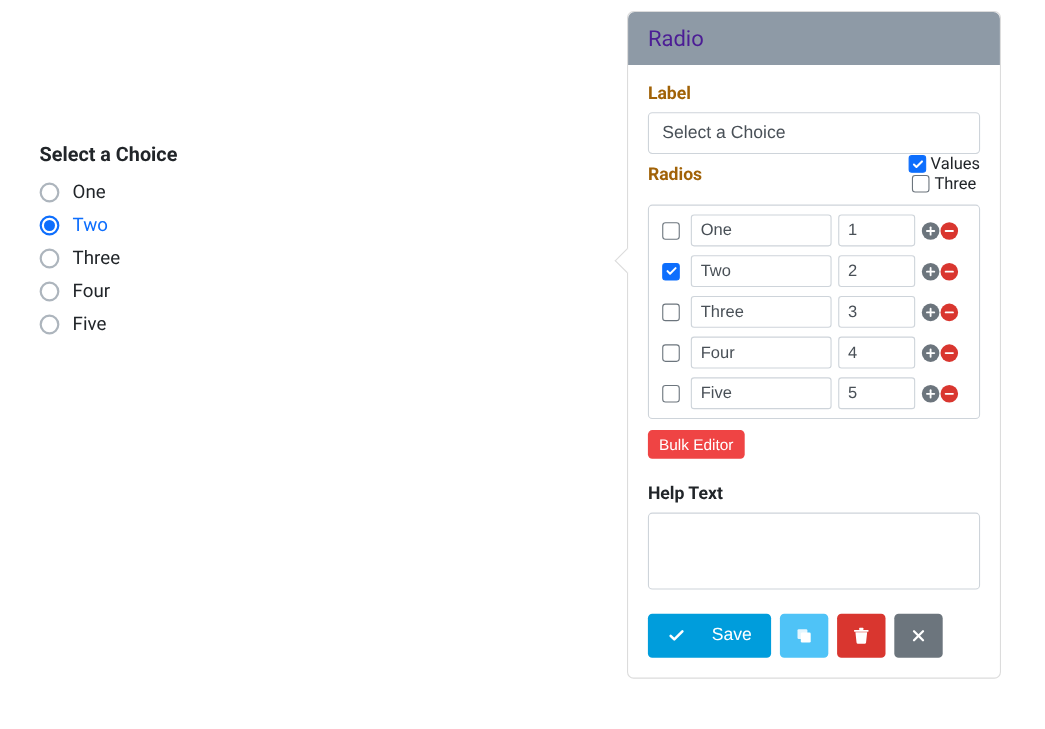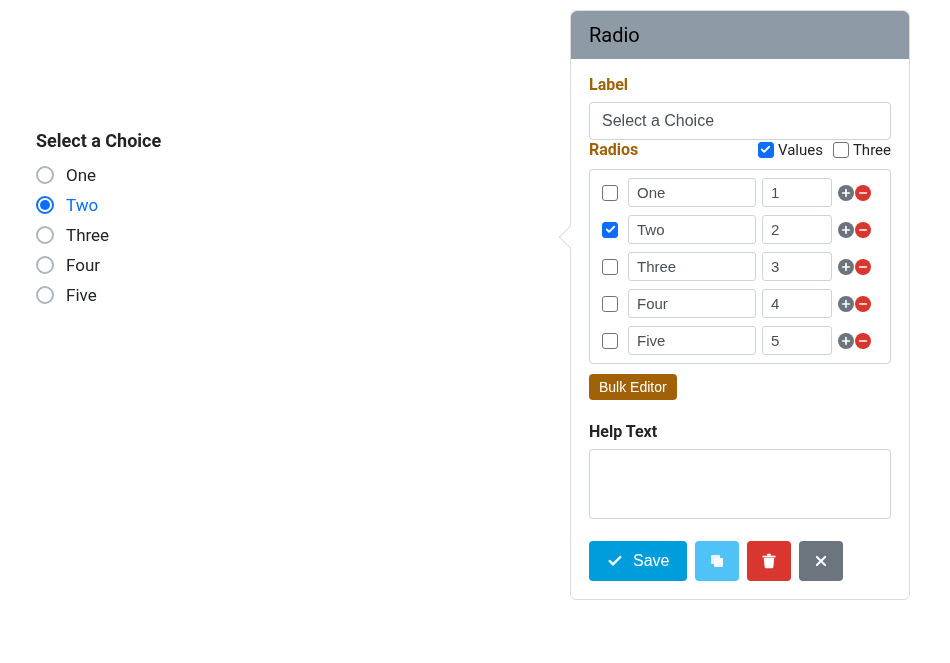--- a/index.html
+++ b/index.html
@@ -67,21 +67,21 @@
     right: 40px;
     top: 10px;
     width: 340px;
     border: 1px solid #dcdcdc;
     border-radius: 6px;
     background: #fff;
     box-shadow: 0 0 0 rgba(0,0,0,0);
   }
   .panel-header {
     background: #8e9aa6;
-    color: #000000;
+    color: #4c1d95;
     font-size: 20px;
     padding: 12px 18px;
     border-top-left-radius: 6px;
     border-top-right-radius: 6px;
   }
   .panel-body {
     padding: 16px 18px 18px 18px;
   }
   .field-label {
     font-weight: 700;
@@ -101,21 +101,21 @@
   }
   .radios-header {
     display: flex;
     align-items: center;
     justify-content: space-between;
     margin-bottom: 10px;
   }
   .toggle-group {
     display: flex;
     align-items: center;
-    gap: 10px;
+    flex-direction: column;
   }
   .toggle-item {
     display: flex;
     align-items: center;
     gap: 4px;
     font-size: 15px;
     color: #212529;
     cursor: pointer;
   }
   .cb {
@@ -172,21 +172,21 @@
     justify-content: center;
     cursor: pointer;
     flex: none;
   }
   .circ-add { background: #6c757d; }
   .circ-remove { background: #d9362f; }
   .circ-btn svg { display:block; }
 
   .bulk-btn {
     margin-top: 10px;
-    background: #a16207;
+    background: #ef4444;
     color: #fff;
     border: none;
     padding: 5px 10px;
     font-size: 14px;
     border-radius: 4px;
     cursor: pointer;
   }
 
   .help-label {
     font-weight: 700;
@@ -217,21 +217,21 @@
     display: flex;
     align-items: center;
     justify-content: center;
     cursor: pointer;
     color: #fff;
     font-size: 16px;
   }
   .btn-save {
     background: #009ddc;
     padding: 0 18px;
-    gap: 10px;
+    gap: 24px;
     font-weight: 500;
   }
   .btn-copy { background: #4fc3f7; width: 44px; }
   .btn-delete { background: #d9362f; width: 44px; }
   .btn-close { background: #6c757d; width: 44px; }
 
   .panel-notch {
     position: absolute;
     left: -9px;
     top: 218px;

